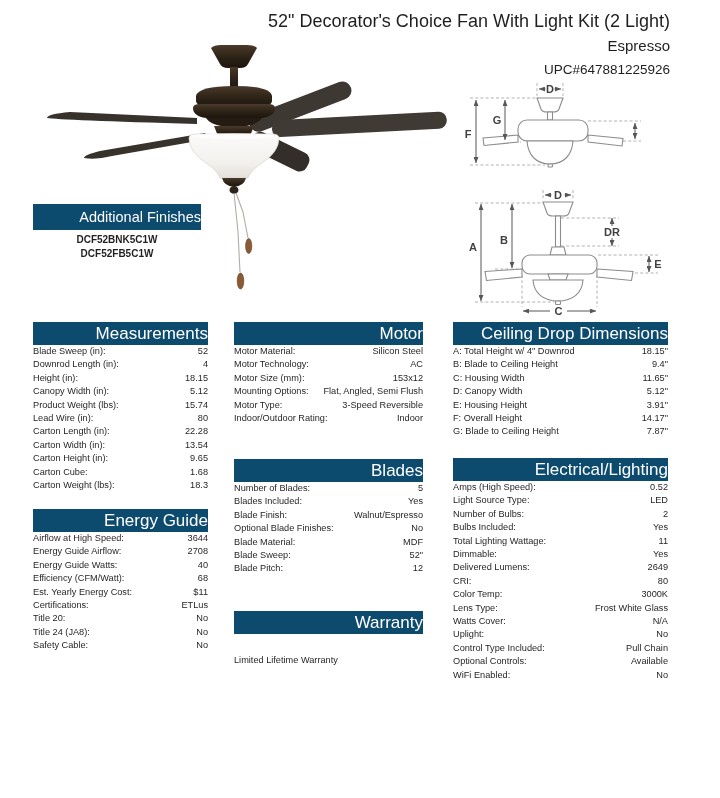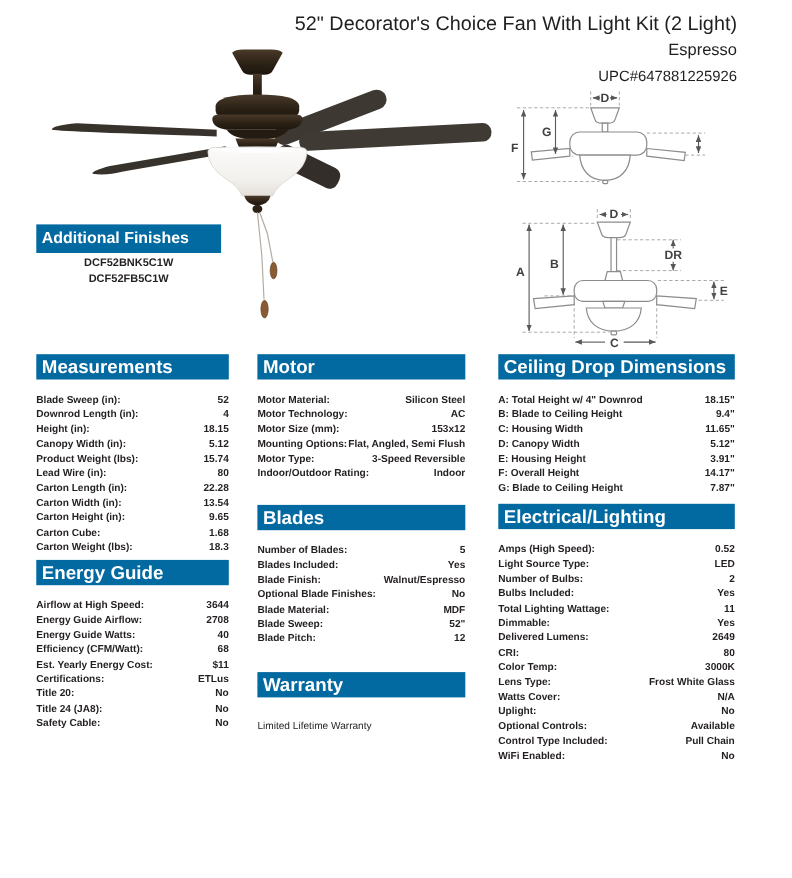--- a/index.html
+++ b/index.html
@@ -9,28 +9,28 @@
     font-family:"Liberation Sans","DejaVu Sans",sans-serif;
     -webkit-font-smoothing:antialiased;
   }
   #title-block{position:absolute;top:9px;right:50px;text-align:right;}
   #title-block .t1{font-size:18px;line-height:25px;color:#1f1f1f;}
   #title-block .t2{font-size:15px;line-height:24px;color:#1f1f1f;}
   #title-block .t3{font-size:13.5px;line-height:23px;color:#1f1f1f;}
 
   .section{position:absolute;}
   .bar{
-    background:#0369a1;color:#ffffff;font-weight:bold;
+    background:#0c4a6e;color:#ffffff;font-weight:normal;
     font-size:17px;height:23px;line-height:23px;padding-left:5px;
-    white-space:nowrap;overflow:hidden;
+    white-space:nowrap;overflow:hidden;text-align:right;
   }
   #sec-af .bar{font-size:14.5px;height:26px;line-height:26px;}
   .codes{margin-top:3px;}
   .codes div{font-size:10px;font-weight:bold;line-height:14px;text-align:center;}
-  .rows{margin-top:12px;font-weight:bold;}
+  .rows{margin-top:0;}
   .spec-row{display:flex;justify-content:space-between;align-items:baseline;line-height:13.4px;font-size:9.2px;}
   .spec-row .lbl{white-space:nowrap;}
   .spec-row .val{white-space:nowrap;text-align:right;}
   .body-text{margin-top:20px;font-size:9.2px;line-height:13px;}
 
   #sec-af{left:33px;top:204px;width:168px;}
   #sec-measurements{left:33px;top:322px;width:175px;}
   #sec-energy{left:33px;top:509px;width:175px;}
   #sec-motor{left:234px;top:322px;width:189px;}
   #sec-blades{left:234px;top:459px;width:189px;}
@@ -436,25 +436,25 @@
       </div>
       <div class="spec-row">
         <span class="lbl">Watts Cover:</span>
         <span class="val">N/A</span>
       </div>
       <div class="spec-row">
         <span class="lbl">Uplight:</span>
         <span class="val">No</span>
       </div>
       <div class="spec-row">
+        <span class="lbl">Control Type Included:</span>
+        <span class="val">Pull Chain</span>
+      </div>
+      <div class="spec-row">
         <span class="lbl">Optional Controls:</span>
         <span class="val">Available</span>
       </div>
       <div class="spec-row">
-        <span class="lbl">Control Type Included:</span>
-        <span class="val">Pull Chain</span>
-      </div>
-      <div class="spec-row">
         <span class="lbl">WiFi Enabled:</span>
         <span class="val">No</span>
       </div>
     </div>
 </div>
 
 </body></html>

